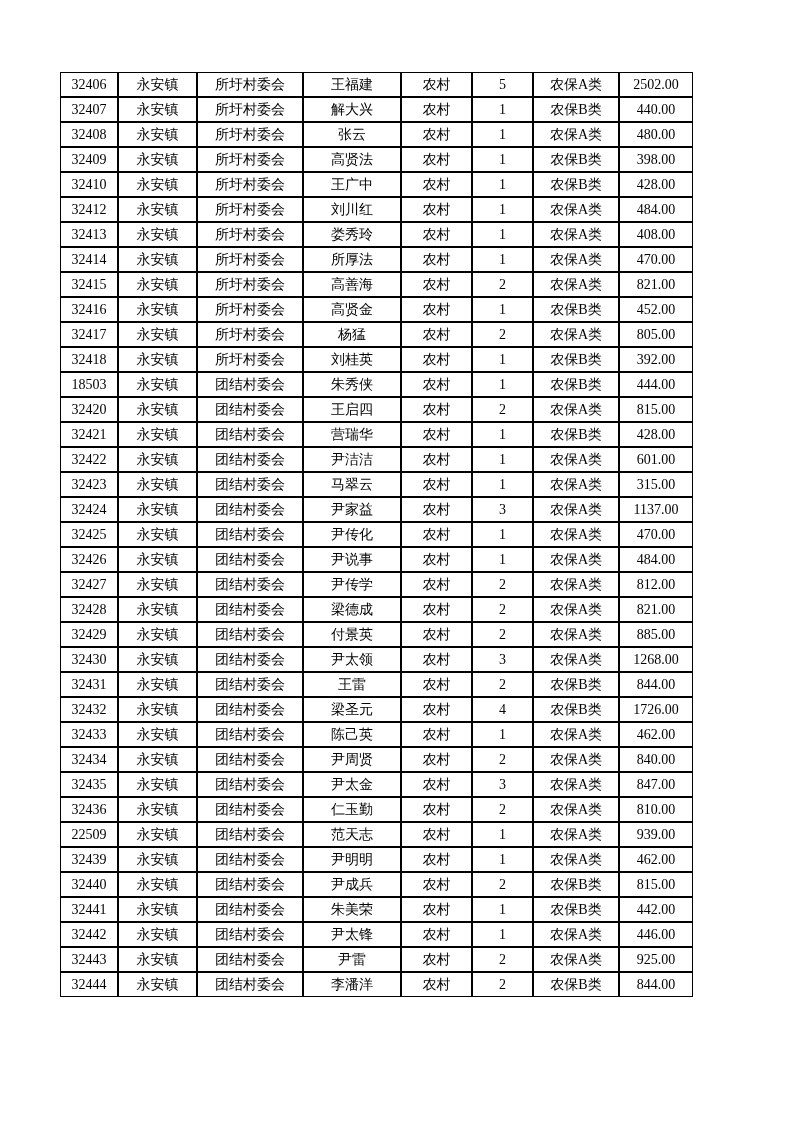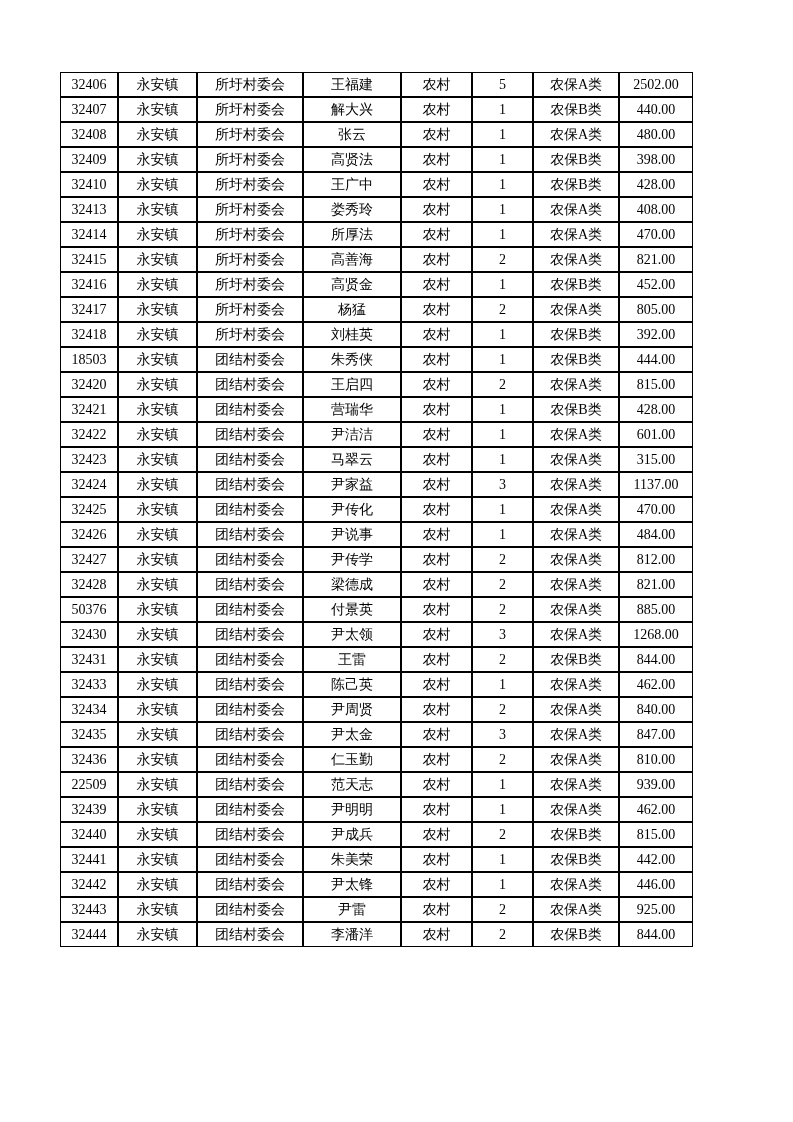--- a/index.html
+++ b/index.html
@@ -97,20 +97,30 @@
           <td>32410</td>
           <td>永安镇</td>
           <td>所圩村委会</td>
           <td>王广中</td>
           <td>农村</td>
           <td>1</td>
           <td>农保B类</td>
           <td>428.00</td>
         </tr>
         <tr>
+          <td>32412</td>
+          <td>永安镇</td>
+          <td>所圩村委会</td>
+          <td>刘川红</td>
+          <td>农村</td>
+          <td>1</td>
+          <td>农保A类</td>
+          <td>484.00</td>
+        </tr>
+        <tr>
           <td>32413</td>
           <td>永安镇</td>
           <td>所圩村委会</td>
           <td>娄秀玲</td>
           <td>农村</td>
           <td>1</td>
           <td>农保A类</td>
           <td>408.00</td>
         </tr>
         <tr>
@@ -257,21 +267,21 @@
           <td>32428</td>
           <td>永安镇</td>
           <td>团结村委会</td>
           <td>梁德成</td>
           <td>农村</td>
           <td>2</td>
           <td>农保A类</td>
           <td>821.00</td>
         </tr>
         <tr>
-          <td>50376</td>
+          <td>32429</td>
           <td>永安镇</td>
           <td>团结村委会</td>
           <td>付景英</td>
           <td>农村</td>
           <td>2</td>
           <td>农保A类</td>
           <td>885.00</td>
         </tr>
         <tr>
           <td>32430</td>
@@ -285,20 +295,30 @@
         </tr>
         <tr>
           <td>32431</td>
           <td>永安镇</td>
           <td>团结村委会</td>
           <td>王雷</td>
           <td>农村</td>
           <td>2</td>
           <td>农保B类</td>
           <td>844.00</td>
+        </tr>
+        <tr>
+          <td>32432</td>
+          <td>永安镇</td>
+          <td>团结村委会</td>
+          <td>梁圣元</td>
+          <td>农村</td>
+          <td>4</td>
+          <td>农保B类</td>
+          <td>1726.00</td>
         </tr>
         <tr>
           <td>32433</td>
           <td>永安镇</td>
           <td>团结村委会</td>
           <td>陈己英</td>
           <td>农村</td>
           <td>1</td>
           <td>农保A类</td>
           <td>462.00</td>

